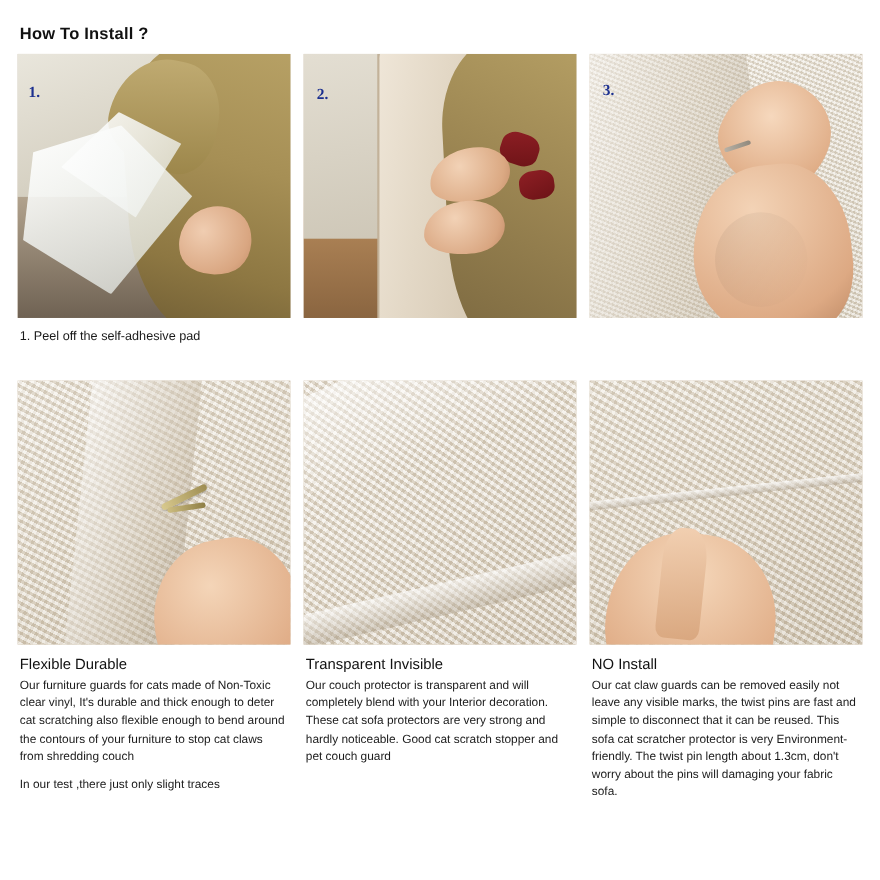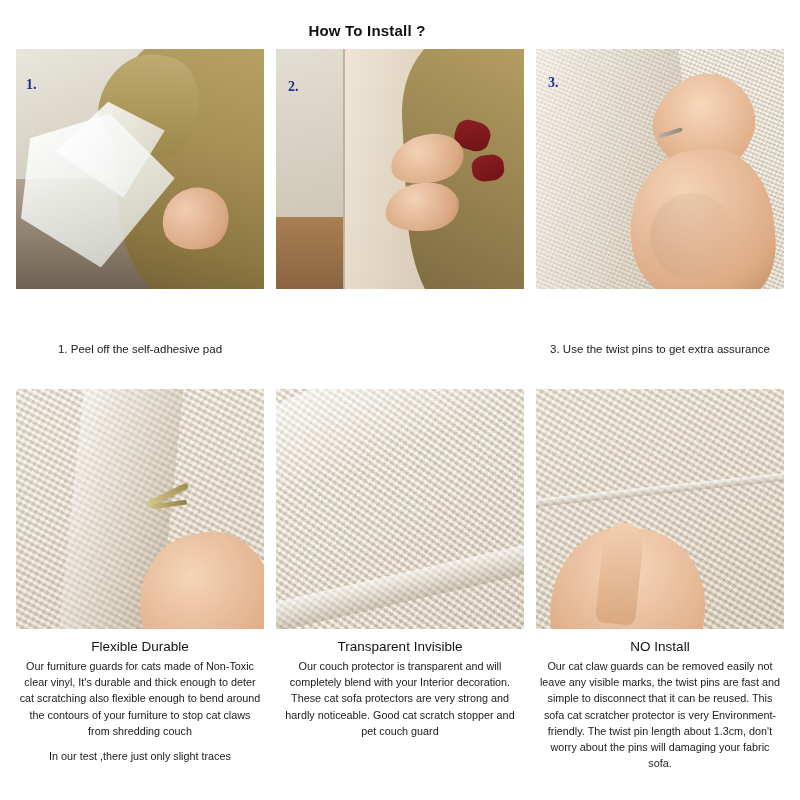--- a/index.html
+++ b/index.html
@@ -13,21 +13,20 @@
     font-family: "Liberation Sans", sans-serif;
     color: #1a1a1a;
     overflow: hidden;
   }
   .page {
     position: relative;
     width: 732px;
     height: 800px;
     box-sizing: border-box;
     padding: 0 16px;
-    text-align: center;
   }
   .heading {
     font-size: 15px;
     font-weight: bold;
     color: #111;
     padding: 22px 0 10px 2px;
     letter-spacing: 0.2px;
   }
   .row {
     display: flex;
@@ -54,21 +53,20 @@
     font-size: 14px;
     color: #1b2f8f;
     z-index: 7;
   }
   .caption {
     font-size: 11.5px;
     line-height: 1.45;
     color: #1a1a1a;
     padding: 9px 2px 0 2px;
     min-height: 34px;
-    margin-top: 43px;
   }
   .row2 {
     margin-top: 14px;
   }
   .feat-title {
     font-size: 13.5px;
     color: #111;
     padding: 10px 2px 4px 2px;
   }
   .feat-body {
@@ -328,21 +326,20 @@
       <div class="photo">
         <div class="p3-bg"></div>
         <div class="p3-fabric"></div>
         <div class="p3-fold"></div>
         <div class="p3-thumb"></div>
         <div class="p3-fingers"></div>
         <div class="p3-fingerline"></div>
         <div class="p3-pin"></div>
         <span class="step-num" style="left:12px; top:26px;">3.</span>
       </div>
-      <div class="caption">3. Use the twist pins to get extra assurance</div>
     </div>
 
   </div>
 
   <div class="row row2">
 
     <div class="cell">
       <div class="photo small">
         <div class="p5-bg"></div>
         <div class="p5-tex"></div>

